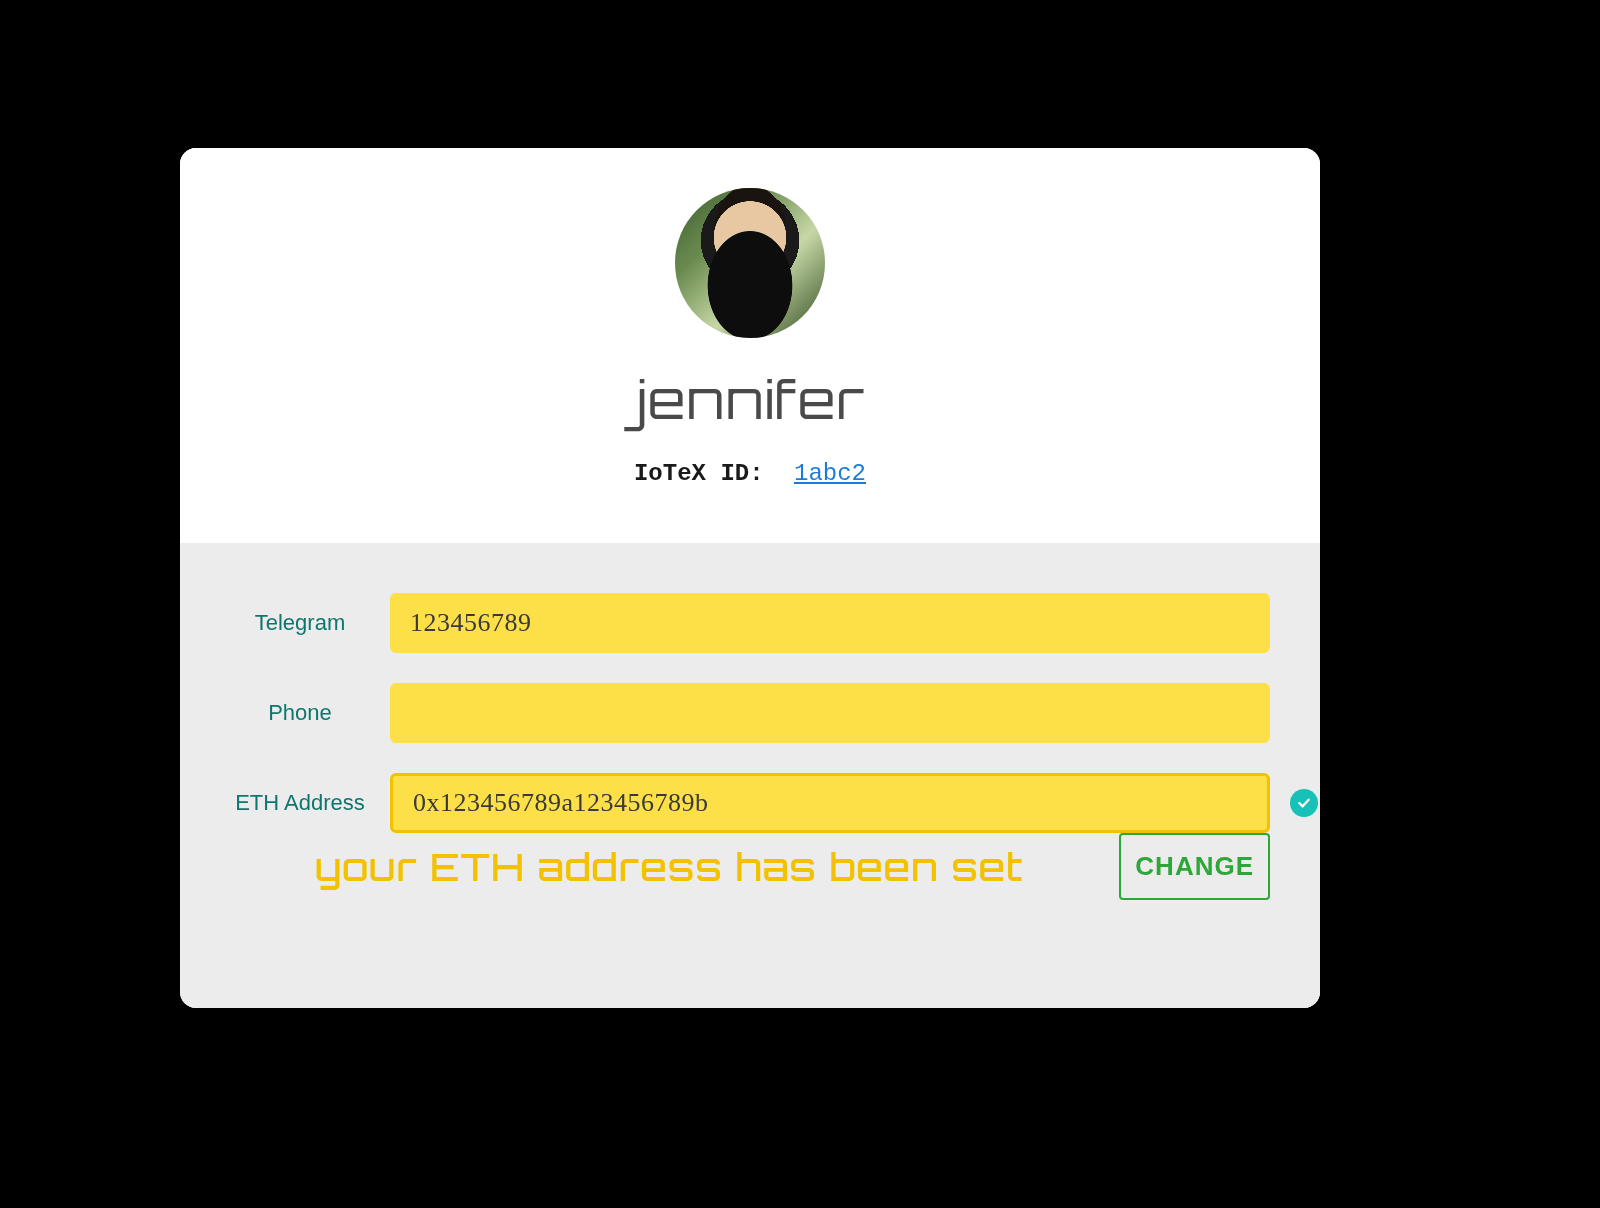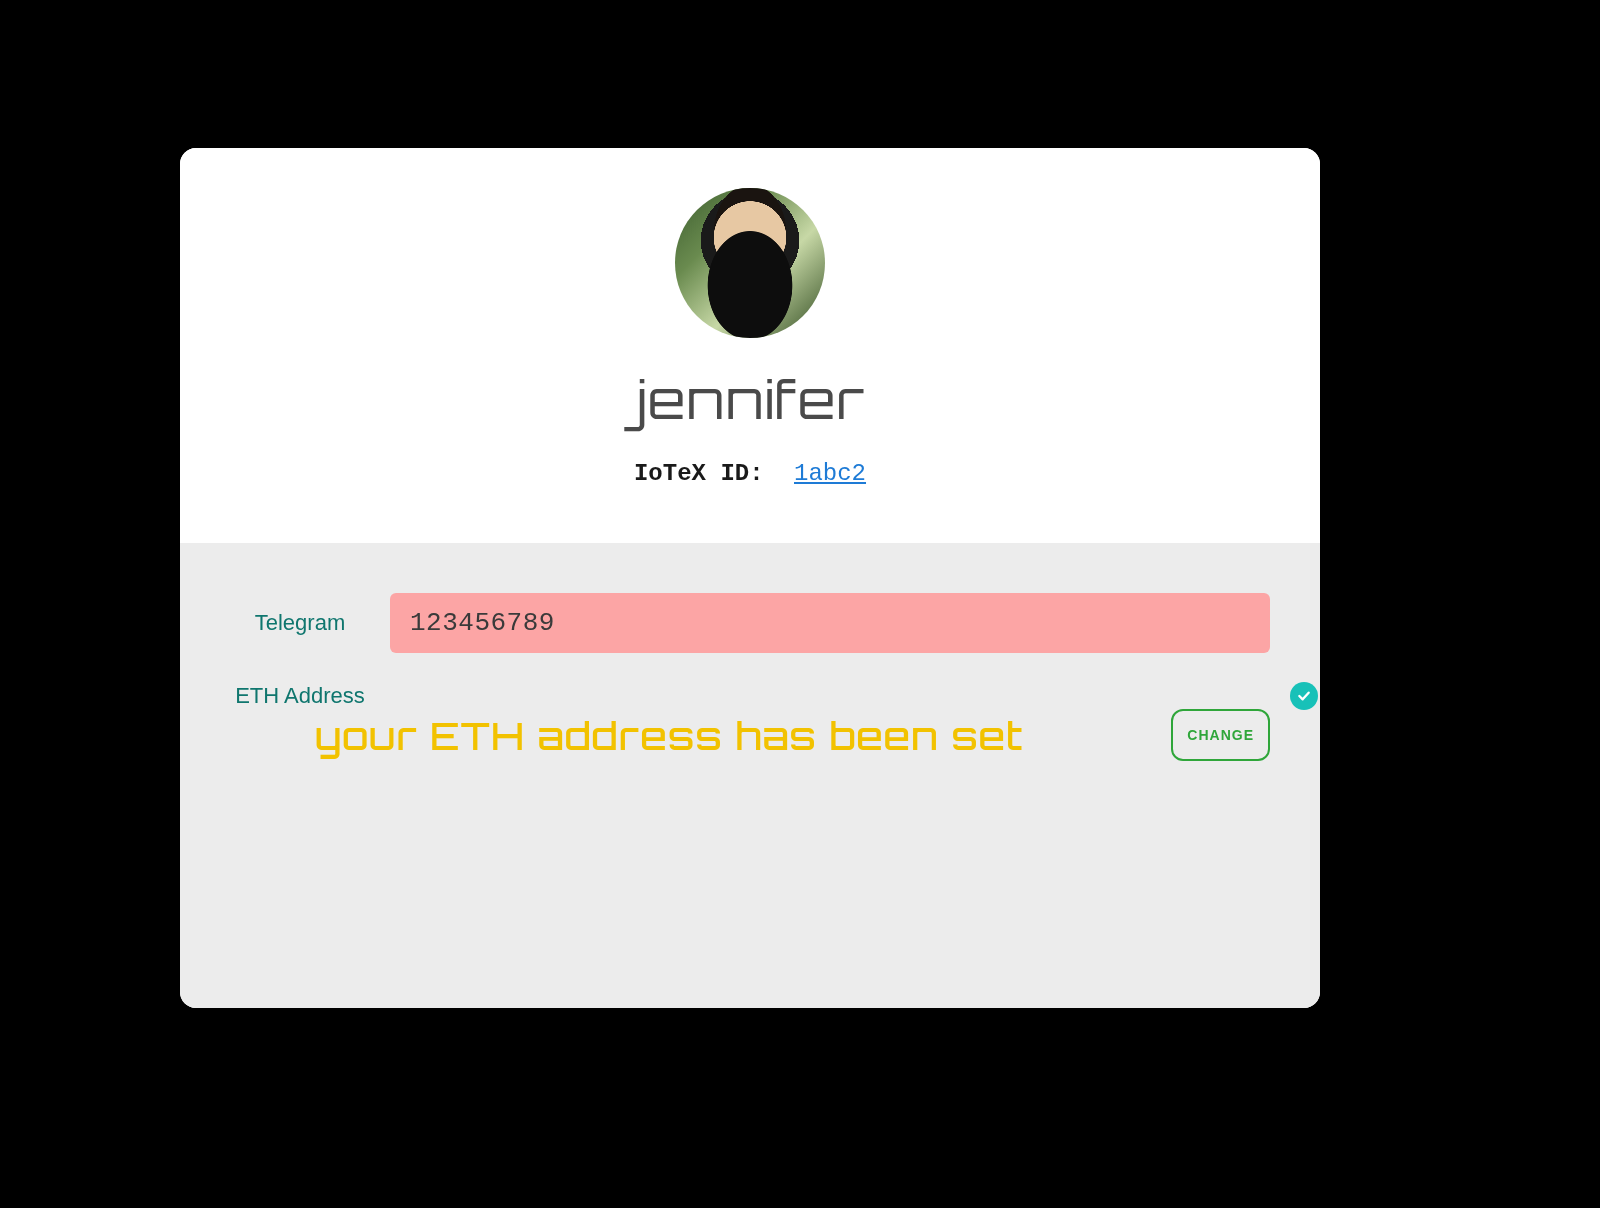--- a/index.html
+++ b/index.html
@@ -49,24 +49,24 @@
   }
   .form-row {
     display: flex; align-items: center; margin-bottom: 30px;
     position: relative;
   }
   .lbl {
     width: 180px; text-align: center; font-size: 22px; color: #0f766e;
     font-weight: 500; flex-shrink: 0;
   }
   .field {
-    flex: 1; height: 60px; background: #fca5a5; border-radius: 6px;
+    flex: 1; height: 60px; background: #fde047; border-radius: 6px;
     font-size: 26px; color: #3a3a3a; padding: 4px 20px;
     display: flex; align-items: center;
-    font-family: Liberation Mono, monospace;
+    font-family: Liberation Serif, serif;
     letter-spacing: 0.5px;
     margin-right: 20px;
   }
   .field.highlight { border: 3px solid #f2c200; }
   .check-badge {
     position: absolute; right: -28px; top: 50%; transform: translateY(-50%);
     width: 28px; height: 28px; border-radius: 50%; background: #18c1b8;
     display: flex; align-items: center; justify-content: center;
   }
   .check-badge svg { width: 16px; height: 16px; }
@@ -76,21 +76,21 @@
     margin-top: -4px;
   }
   .status-msg {
     font-size: 38px; color: #f2c200; font-weight: 500;
     letter-spacing: 1px;
     font-family: "Orbitron", "Arial", sans-serif;
     transform: scaleX(1.02);
   }
   .change-btn {
     border: 2px solid #2fa63a; color: #2fa63a; background: transparent;
-    border-radius: 12px; padding: 16px 14px; font-size: 14px; font-weight: 600;
+    border-radius: 4px; padding: 16px 14px; font-size: 26px; font-weight: 600;
     letter-spacing: 1px; cursor: pointer;
   }
 </style>
 </head>
 <body>
 
 <div class="stage">
   <div class="card">
 
     <div class="top">
@@ -104,23 +104,28 @@
       </div>
     </div>
 
     <div class="bottom">
 
       <div class="form-row">
         <div class="lbl">Telegram</div>
         <div class="field">123456789</div>
       </div>
 
+      <div class="form-row">
+        <div class="lbl">Phone</div>
+        <div class="field"></div>
+      </div>
 
       <div class="form-row" style="margin-bottom:4px;">
         <div class="lbl">ETH Address</div>
+        <div class="field highlight">0x123456789a123456789b</div>
         <div class="check-badge">
           <svg viewBox="0 0 24 24">
             <path d="M5 12 L10 17 L19 7" stroke="#fff" stroke-width="3.5" fill="none" stroke-linecap="round" stroke-linejoin="round"></path>
           </svg>
         </div>
       </div>
 
       <div class="status-row">
         <div class="status-msg">your ETH  address has been set</div>
         <button class="change-btn">CHANGE</button>

